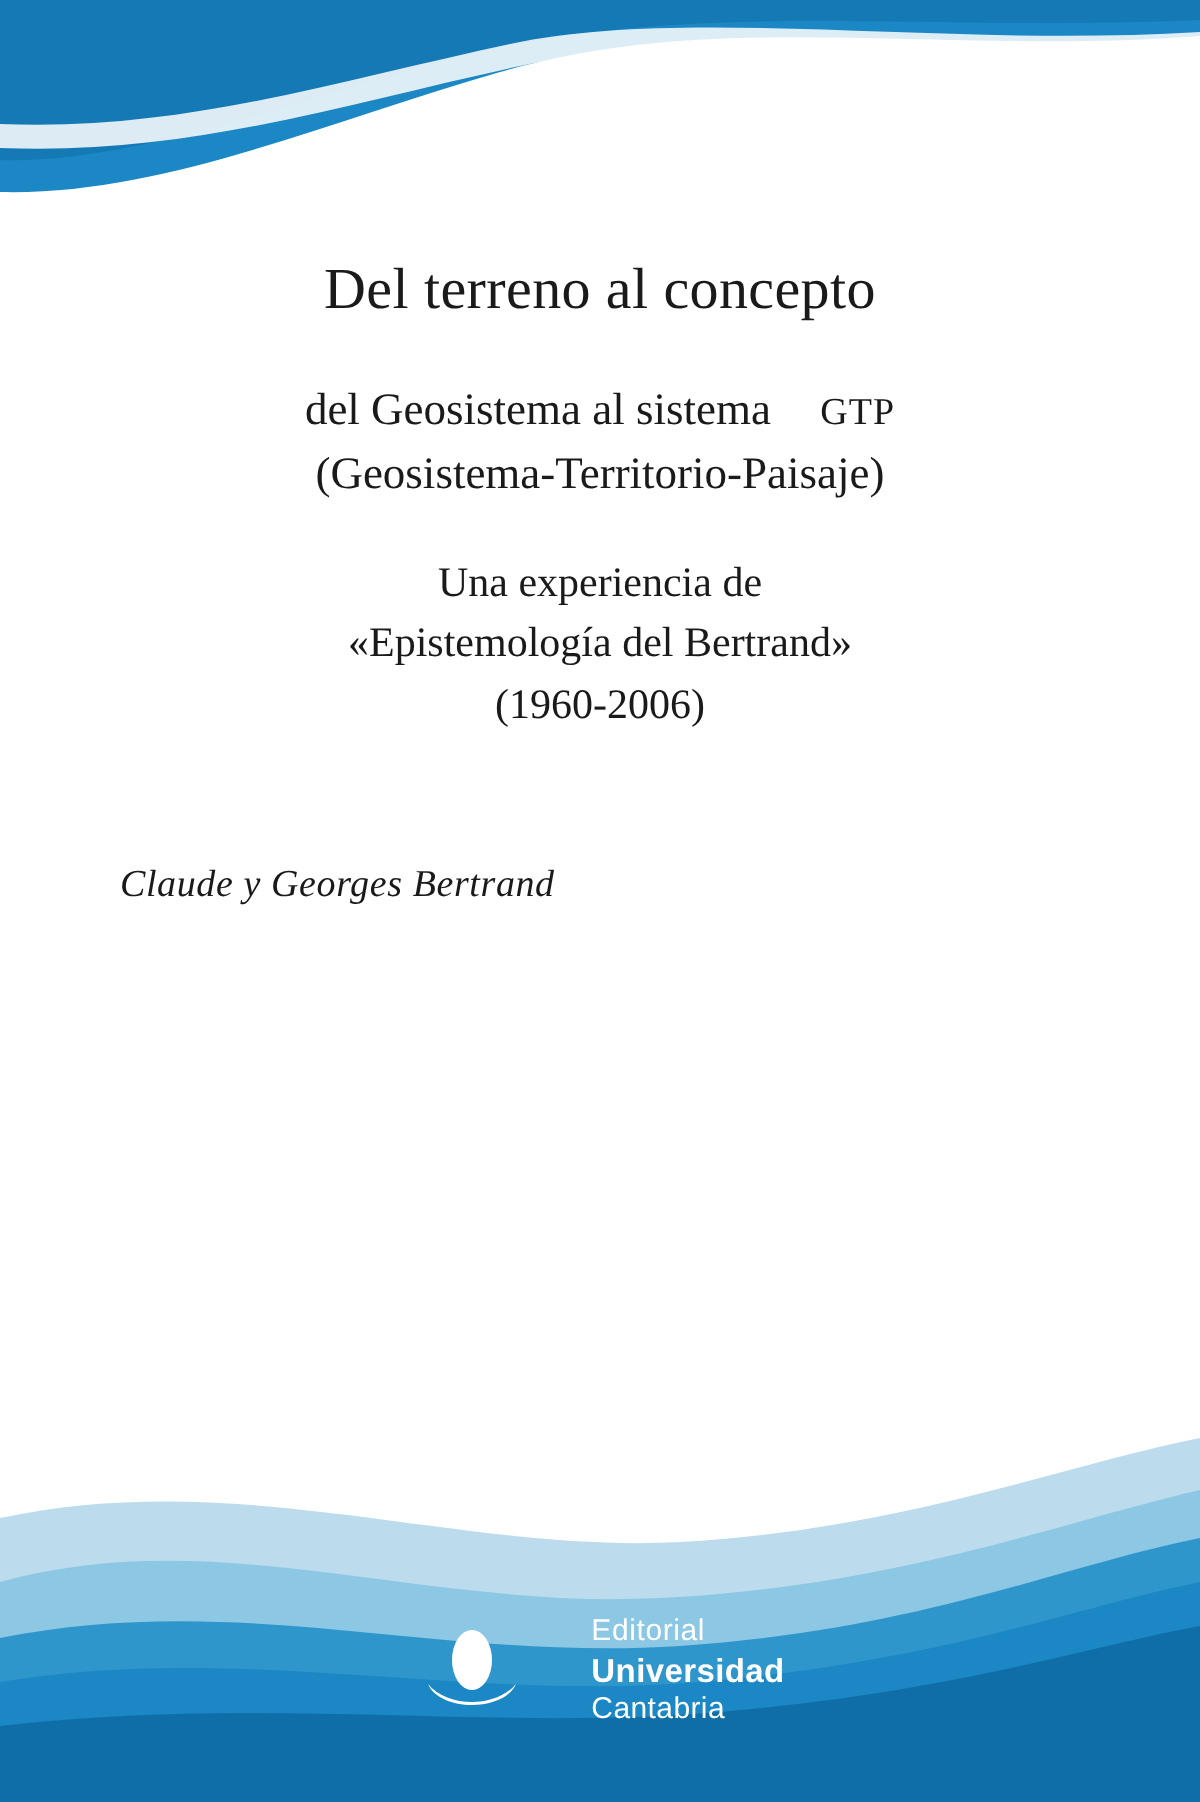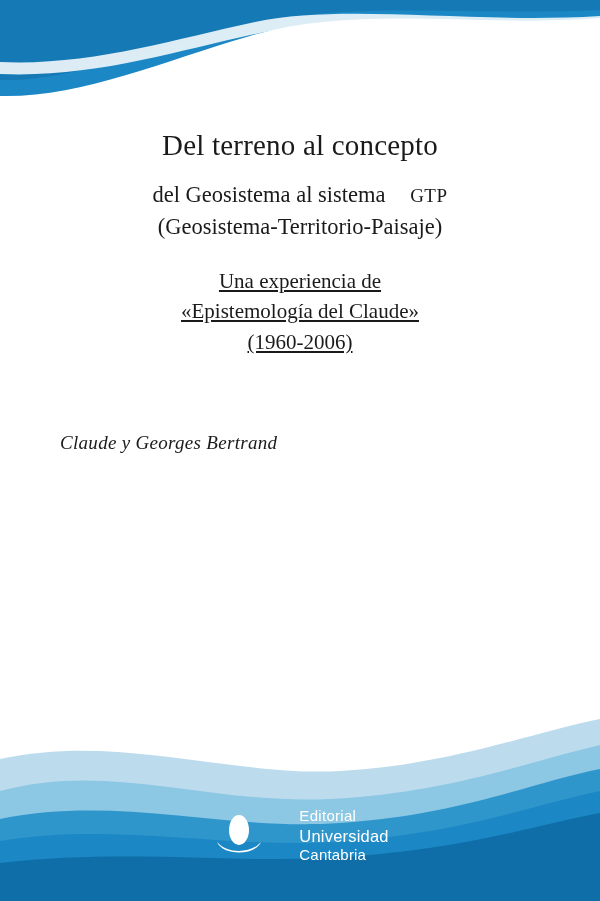--- a/index.html
+++ b/index.html
@@ -42,42 +42,41 @@
     position: absolute;
     left: 60px;
     top: 128px;
     width: 480px;
     text-align: center;
     color: #1a1a1a;
   }
   .main-title {
     font-size: 29px;
     line-height: 1.2;
-    margin: 0 0 16px 0;
+    margin: 0 0 26px 0;
     font-weight: normal;
     letter-spacing: 0.2px;
   }
   .subtitle-group {
     font-size: 22.5px;
     line-height: 1.45;
     margin: 0;
   }
   .subtitle-line {
     display: block;
   }
   .smallcaps {
     font-size: 19px;
     letter-spacing: 0.5px;
     margin-left: 19px;
   }
   .subtitle-group-2 {
     font-size: 21px;
     line-height: 1.45;
     margin: 22px 0 0 0;
-    text-decoration: underline;
   }
   .authors {
     position: absolute;
     left: 60px;
     top: 432px;
     width: 480px;
     text-align: left;
     font-size: 19px;
     font-style: italic;
     color: #1a1a1a;
@@ -106,20 +105,21 @@
   }
   .logo-text .l1 {
     font-size: 15px;
     display: block;
     letter-spacing: 0.3px;
   }
   .logo-text .l2 {
     font-size: 16.5px;
     display: block;
     letter-spacing: 0.2px;
+    font-weight: bold;
   }
   .logo-text .l3 {
     font-size: 15px;
     display: block;
     letter-spacing: 0.2px;
   }
 </style>
 </head>
 <body>
 
@@ -136,21 +136,21 @@
     <div class="title-block">
       <h1 class="main-title">Del terreno al concepto</h1>
 
       <p class="subtitle-group">
         <span class="subtitle-line"><span>del Geosistema al sistema </span><span class="smallcaps">GTP</span></span>
         <span class="subtitle-line">(Geosistema-Territorio-Paisaje)</span>
       </p>
 
       <p class="subtitle-group-2">
         <span class="subtitle-line">Una experiencia de</span>
-        <span class="subtitle-line">«Epistemología del Claude»</span>
+        <span class="subtitle-line">«Epistemología del Bertrand»</span>
         <span class="subtitle-line">(1960-2006)</span>
       </p>
     </div>
 
     <div class="authors">Claude y Georges Bertrand</div>
 
   </div>
 
   <svg class="art-bottom" viewBox="0 0 600 260" preserveAspectRatio="none">
     <path d="M0,118 C120,92 230,136 340,130 C450,124 530,92 600,78 L600,260 L0,260 Z" fill="#bcdcee"></path>

